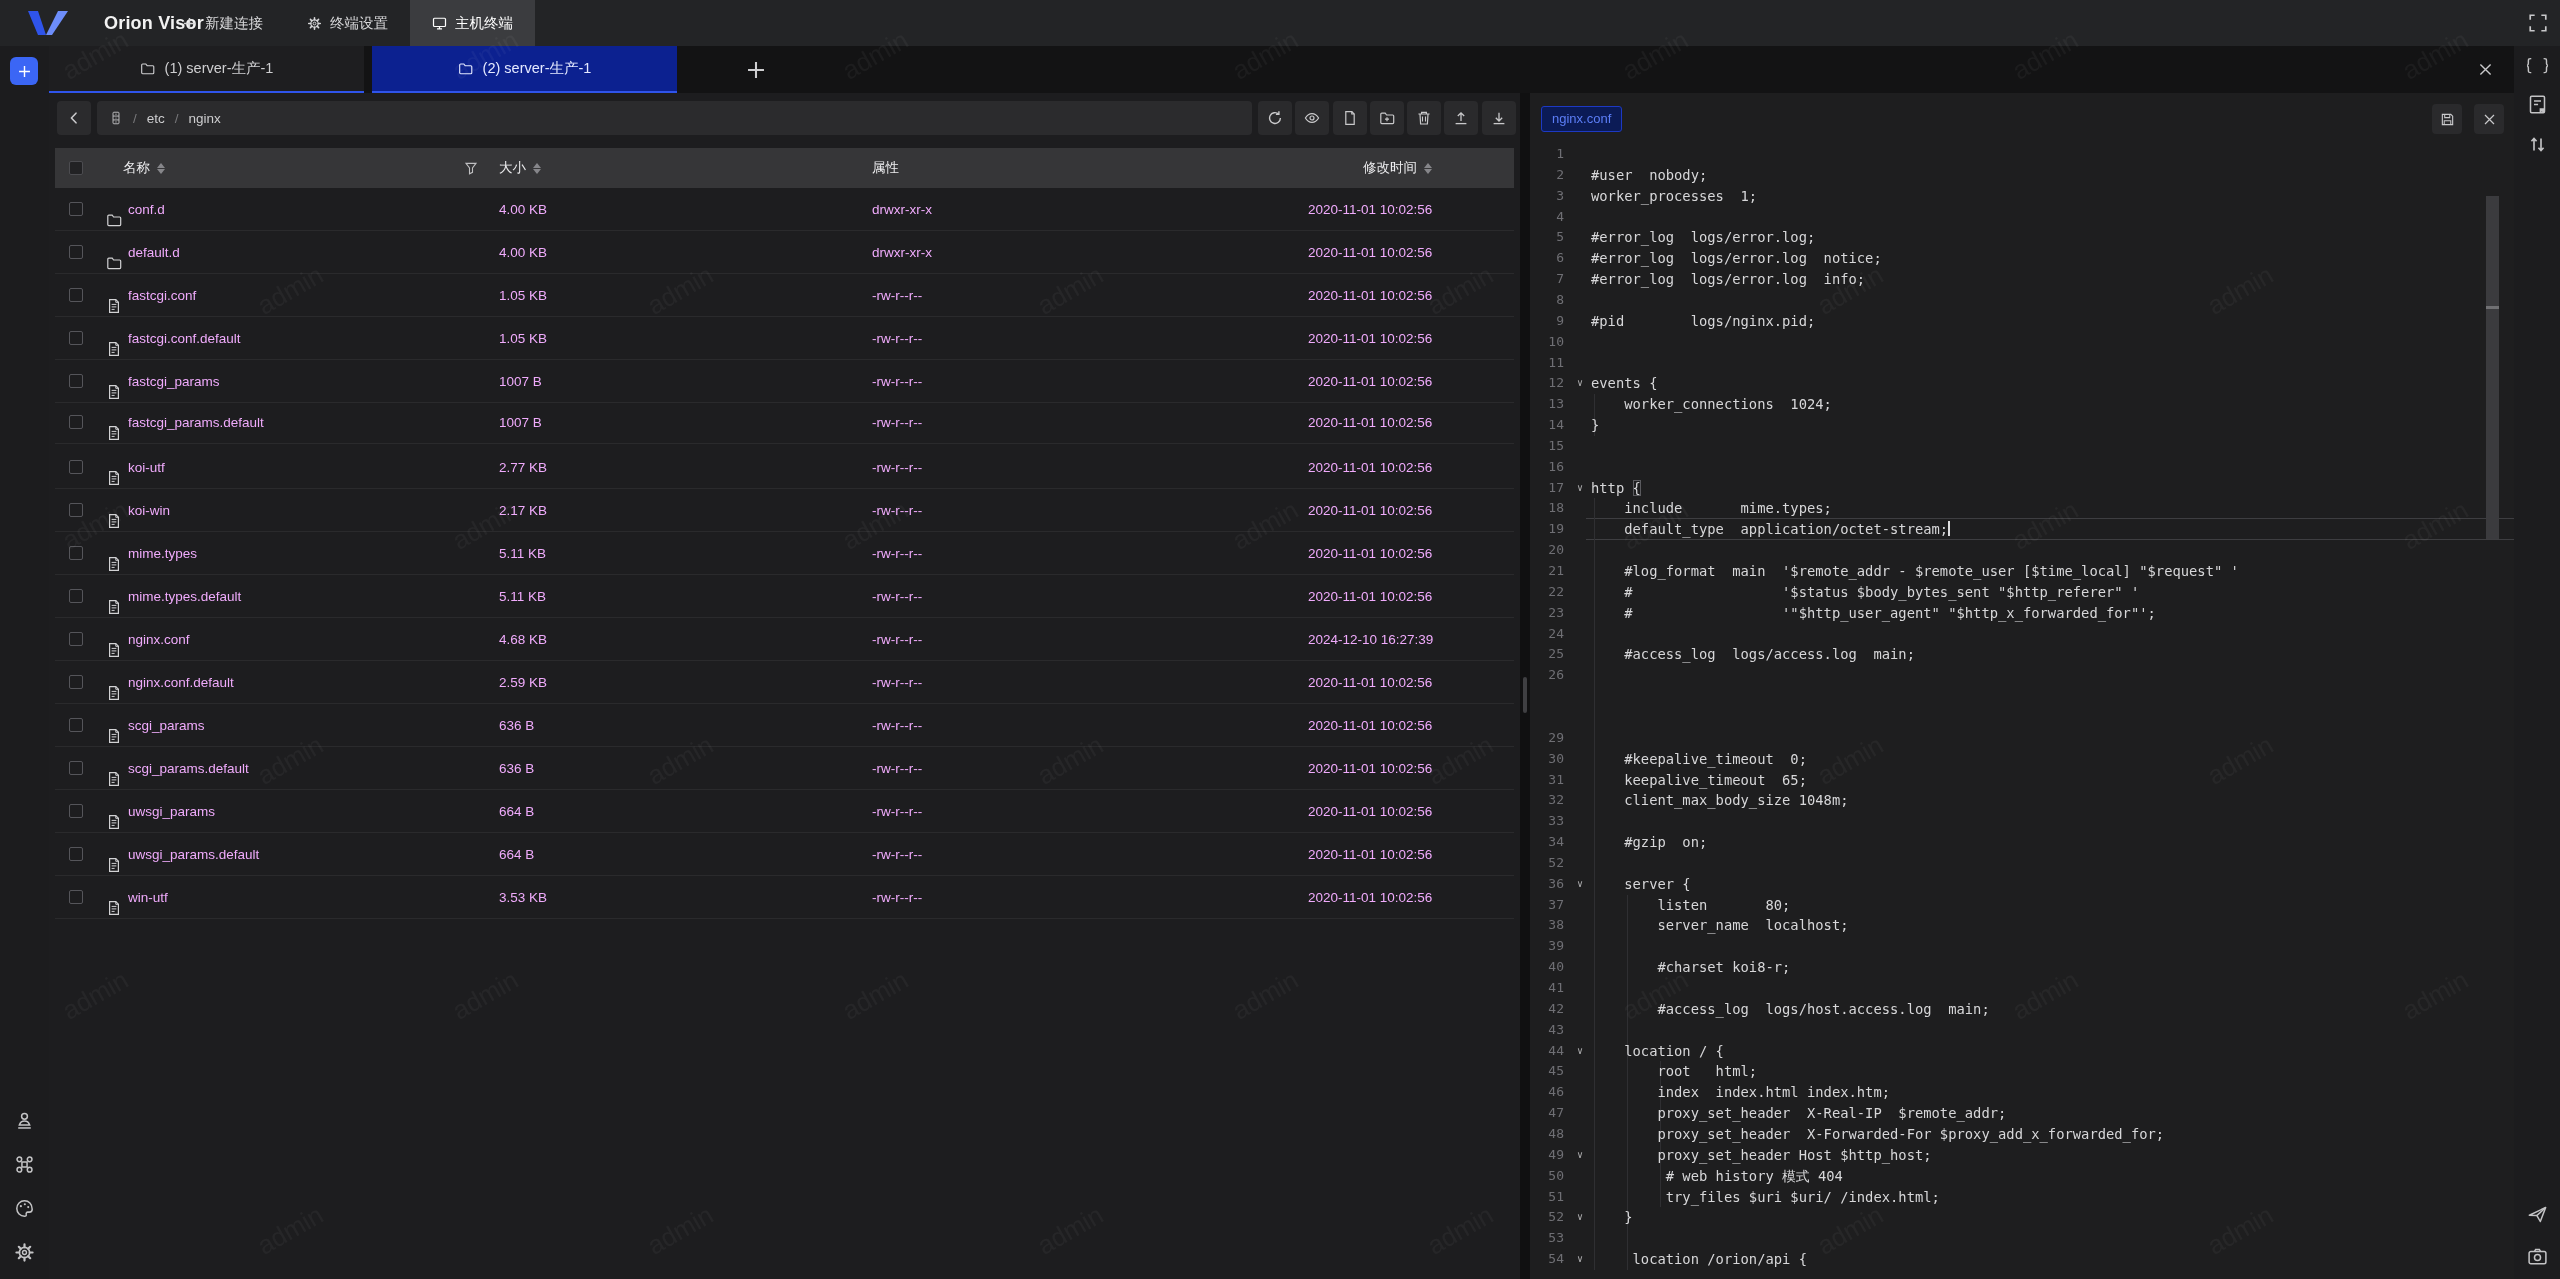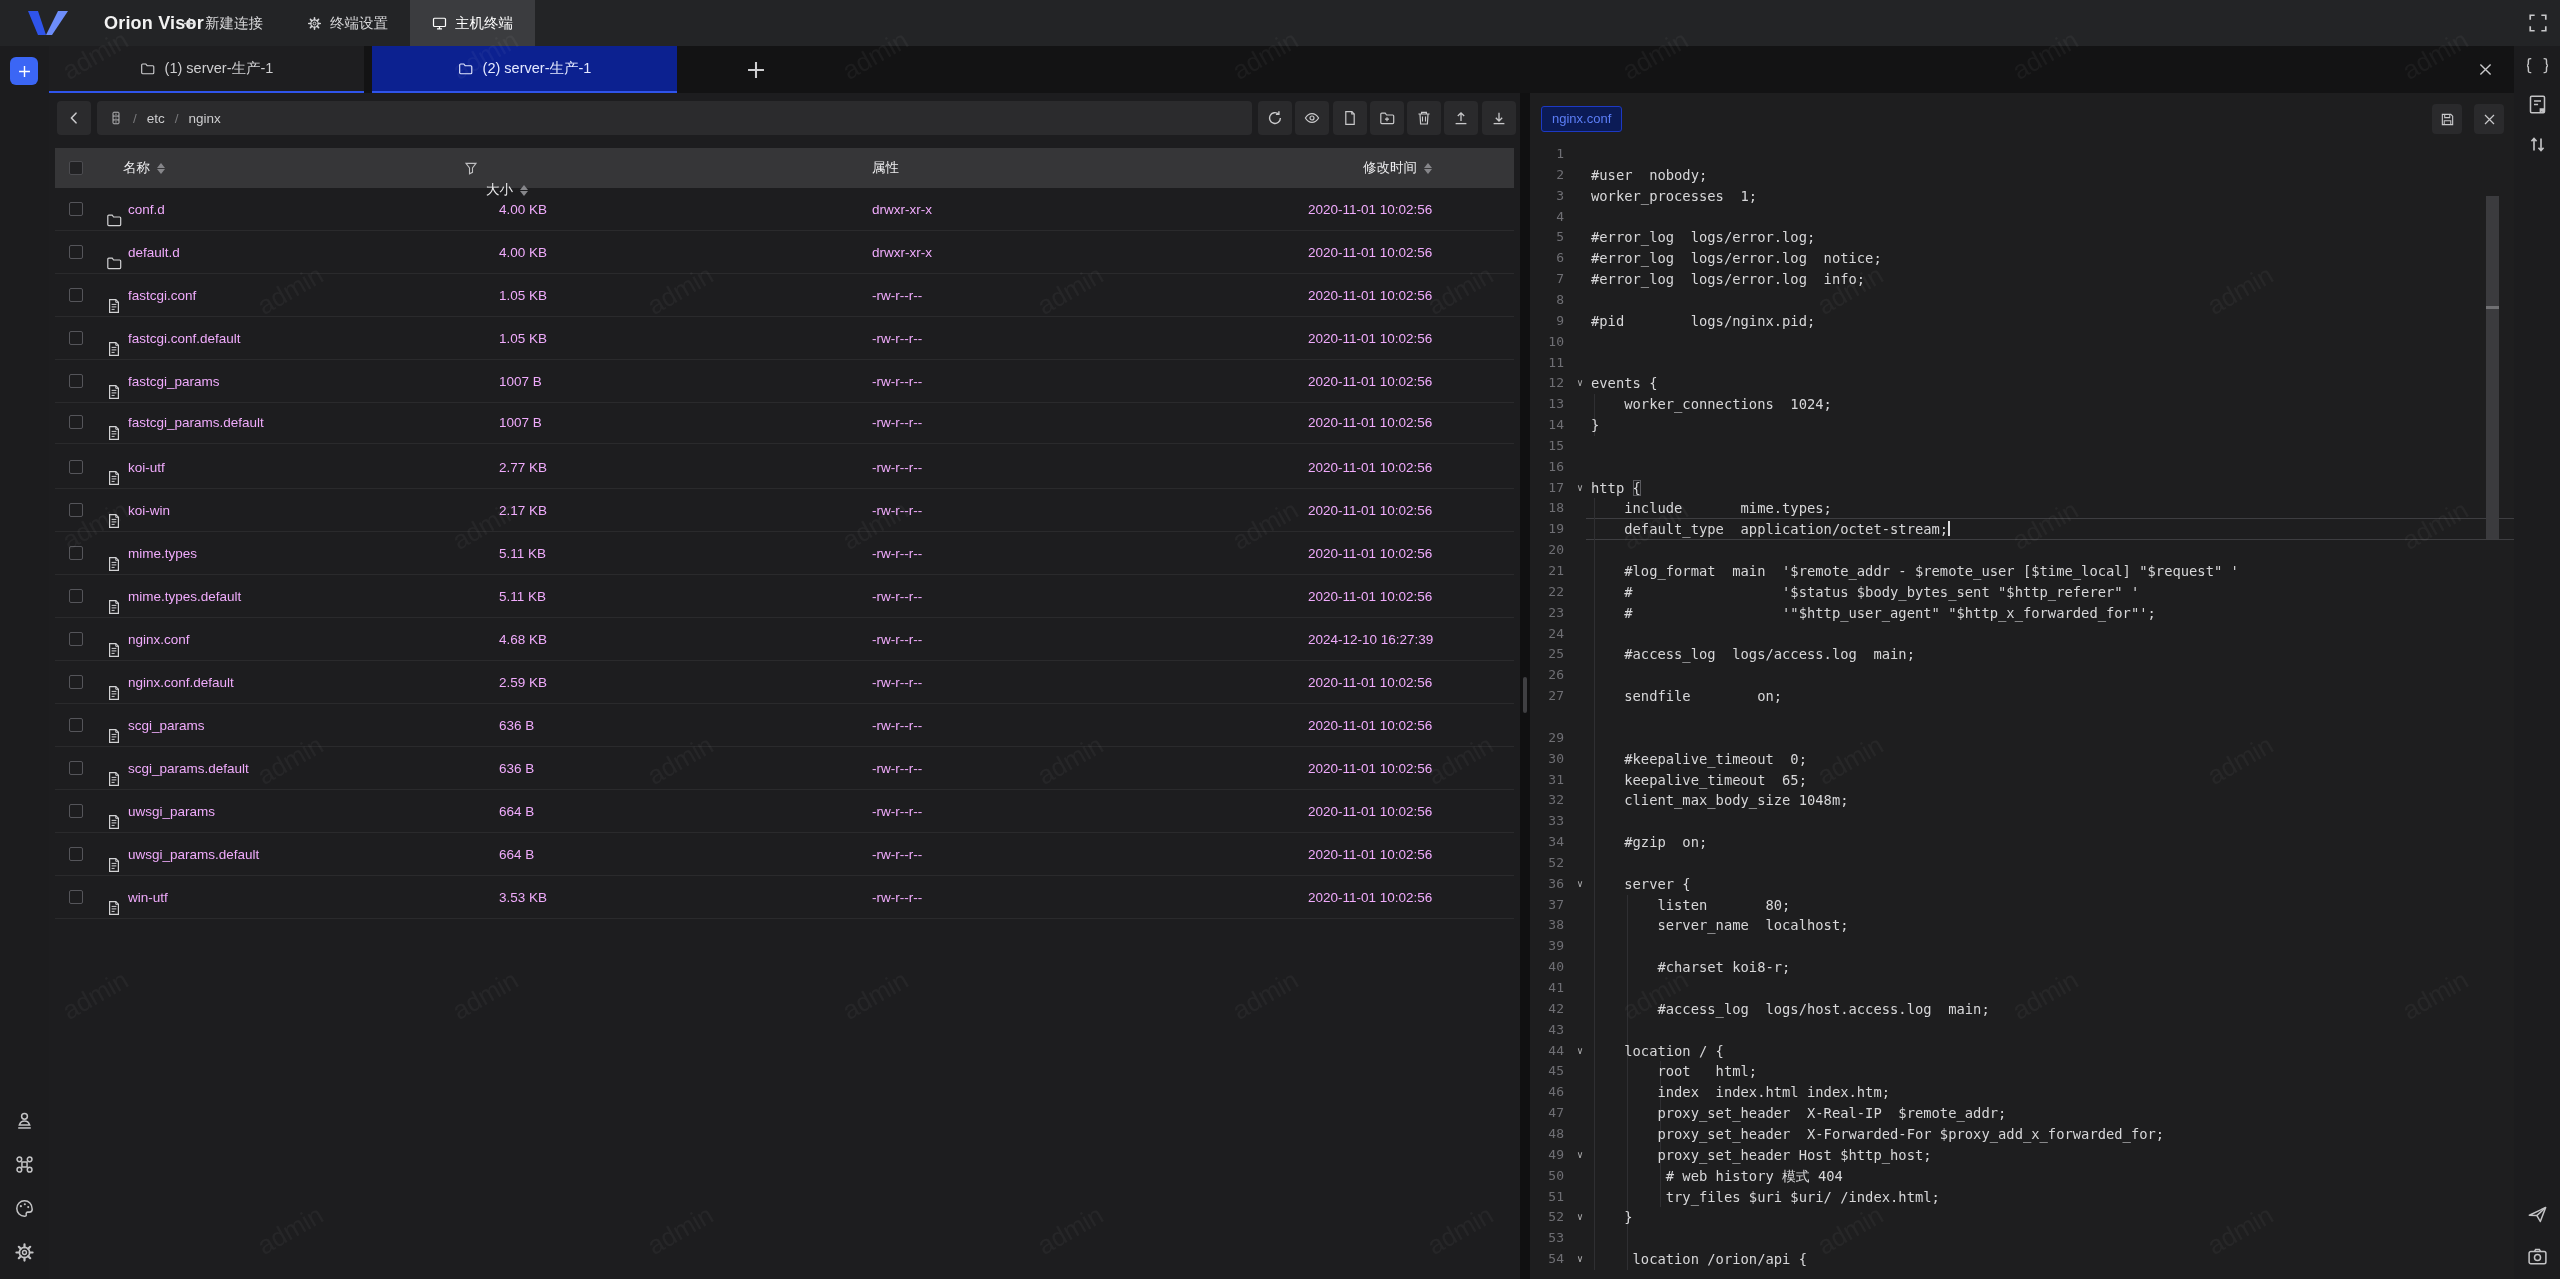--- a/index.html
+++ b/index.html
@@ -301,21 +301,21 @@
       </div>
     <div id="ftable-header">
         <div class="cb header" style="position: absolute; left: 14px; top: 13px;"></div>
         <div class="hcell" style="left: 68px;">
           <span>名称</span>
           <span class="sort-carets">
             <i class="up"></i>
             <i class="dn"></i>
           </span>
         </div>
-        <div class="hcell" style="left: 431px; margin-top: 22px;">
+        <div class="hcell" style="left: 444px;">
           <span>大小</span>
           <span class="sort-carets">
             <i class="up"></i>
             <i class="dn"></i>
           </span>
         </div>
         <div class="hcell" style="left: 817px;">
           <span>属性</span>
         </div>
         <div class="hcell" style="left: 1308px;">
@@ -643,24 +643,20 @@
           <span class="ln">24</span>
           <pre></pre>
         </div>
         <div class="code-line" style="top: 500.4px;">
           <span class="ln">25</span>
           <pre>    #access_log  logs/access.log  main;</pre>
         </div>
         <div class="code-line" style="top: 521.25px;">
           <span class="ln">26</span>
           <pre></pre>
-        </div>
-        <div class="code-line" style="top: 542.1px;">
-          <span class="ln">27</span>
-          <pre>    sendfile        on;</pre>
         </div>
         <div class="code-line" style="top: 583.8px;">
           <span class="ln">29</span>
           <pre></pre>
         </div>
         <div class="code-line" style="top: 604.65px;">
           <span class="ln">30</span>
           <pre>    #keepalive_timeout  0;</pre>
         </div>
         <div class="code-line" style="top: 625.5px;">

